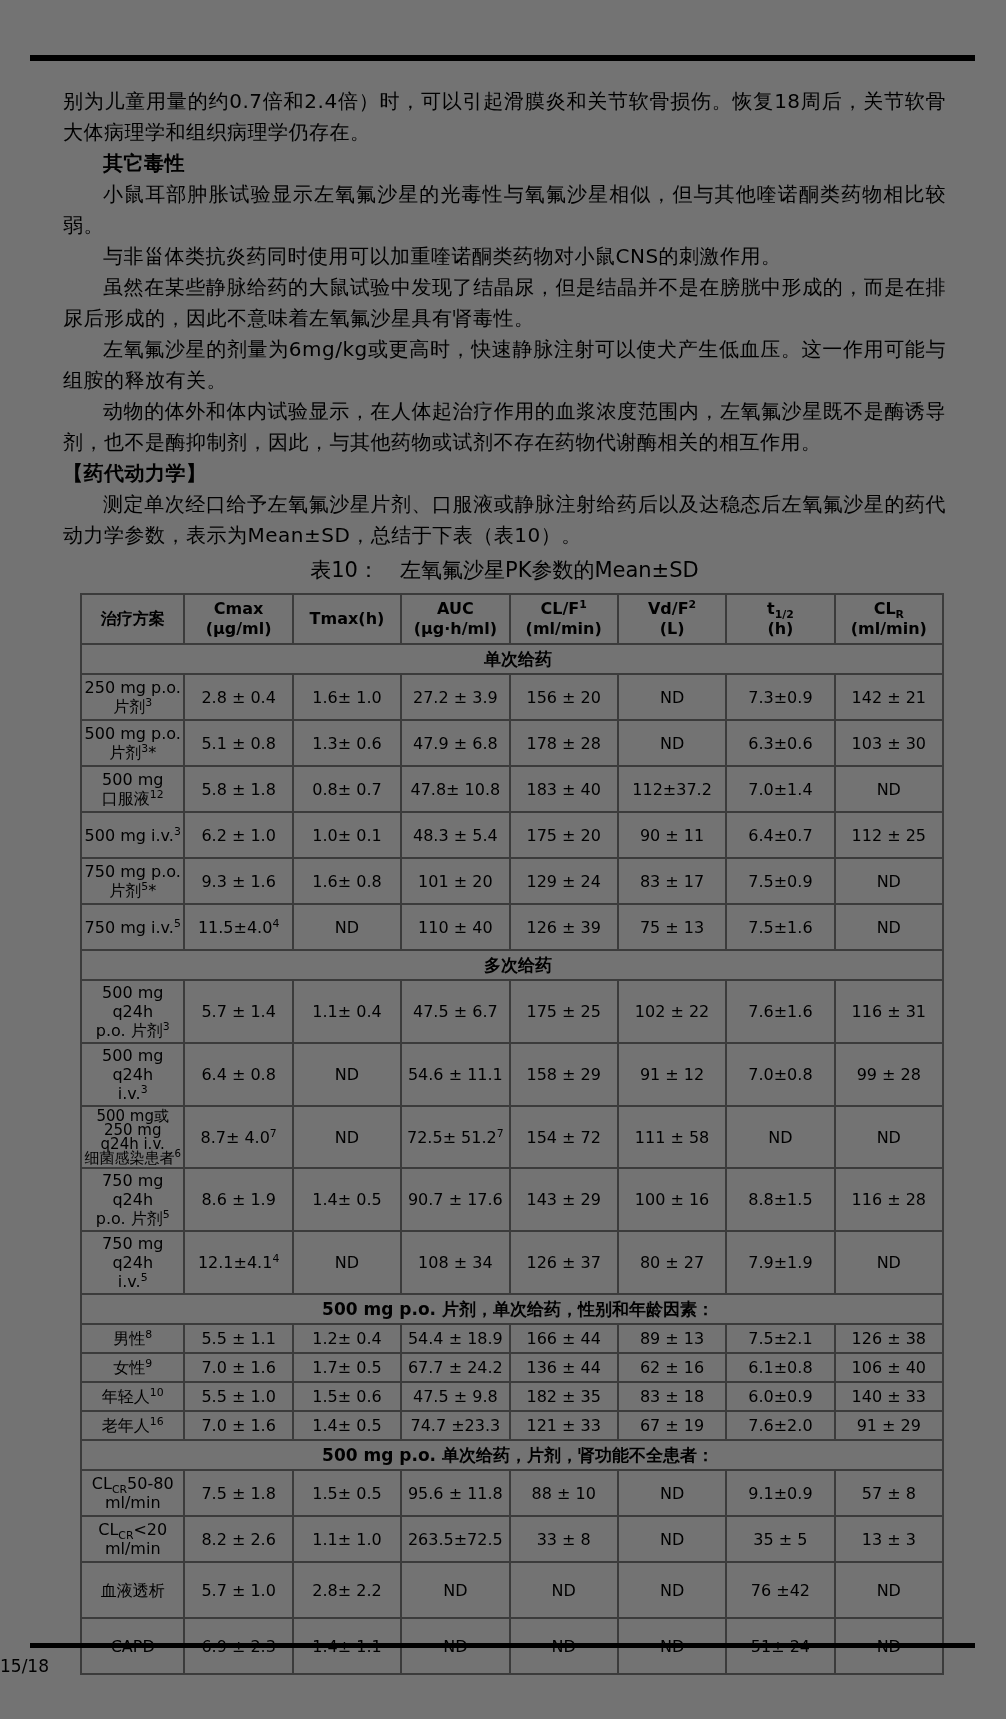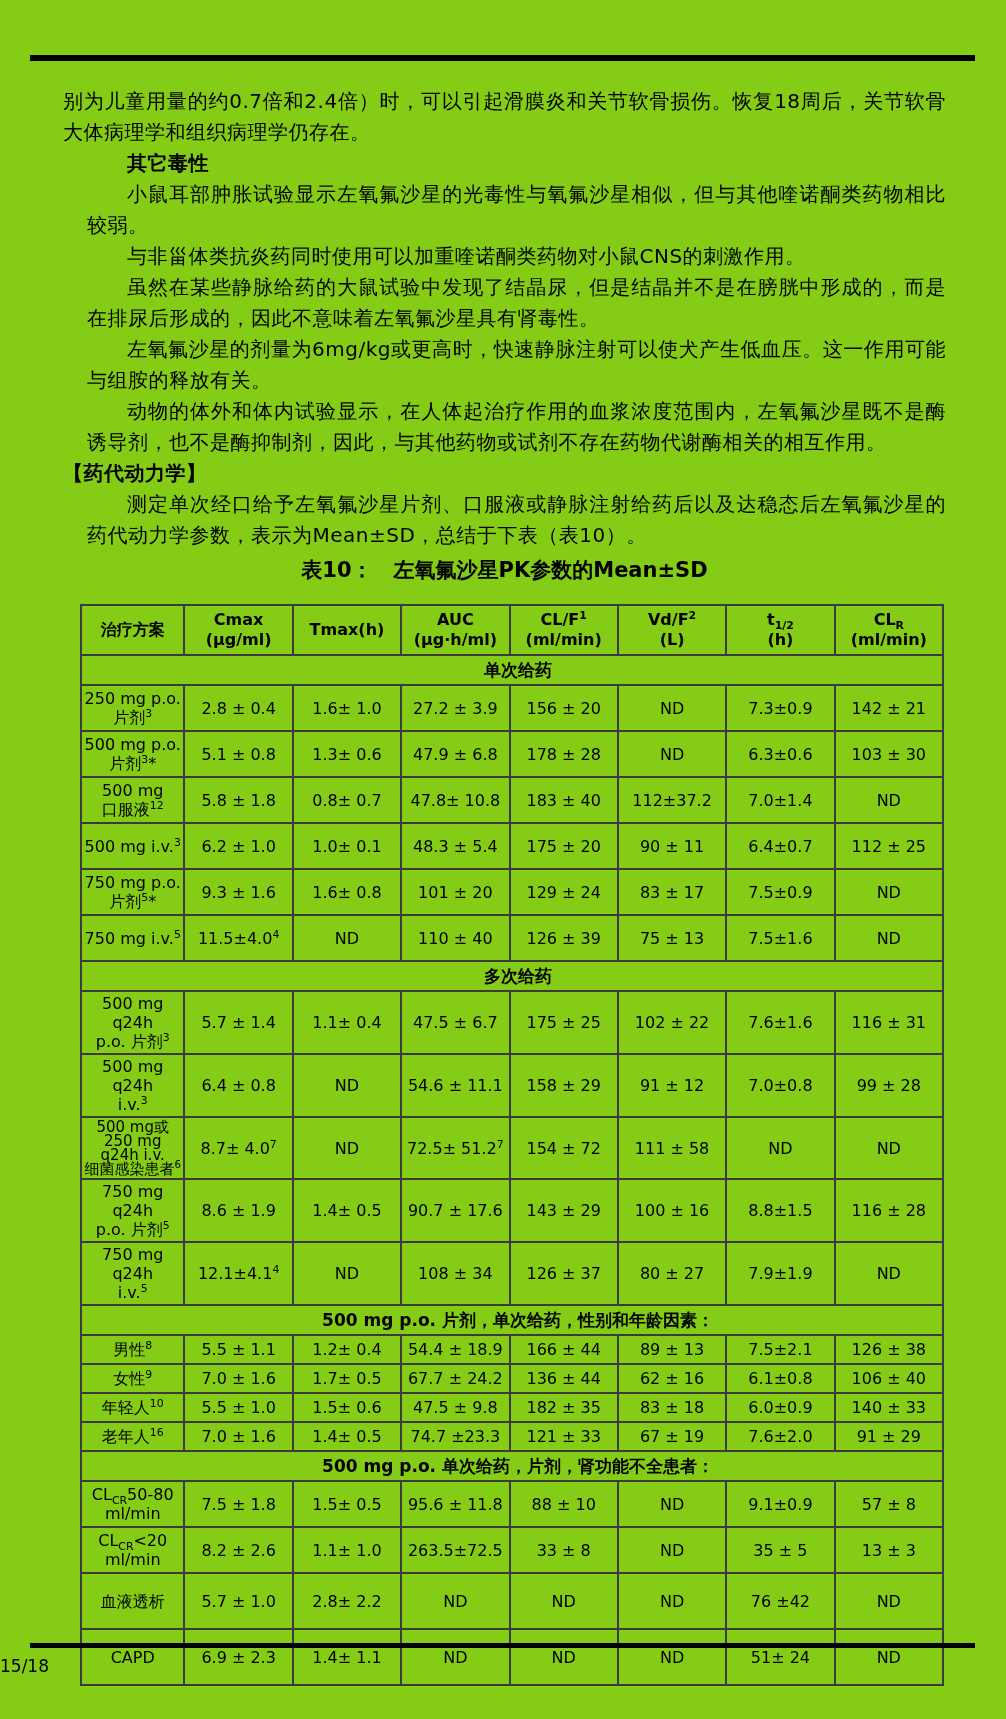--- a/index.html
+++ b/index.html
@@ -1,30 +1,30 @@
 <!DOCTYPE html>
 <html><head>
 <meta charset="utf-8">
 <style>
   html,body{margin:0;padding:0;background:#ffffff;}
   .page{
     position:relative;
     width:1006px;height:1719px;
-    background:#84cc16;color:#000;
+    background:#737373;color:#000;
     font-family:"DejaVu Sans","Liberation Sans",sans-serif;
     overflow:hidden;
   }
   .top-rule{position:absolute;left:30px;top:55px;width:945px;height:6px;background:#000;}
   .bottom-rule{position:absolute;left:30px;top:1643px;width:945px;height:5px;background:#000;}
   .footer{position:absolute;left:0;top:1656px;width:100%;text-align:left;font-size:17px;}
   .content{position:absolute;left:63px;top:86px;width:883px;}
   .para{margin:0;font-size:20px;line-height:31px;text-align:justify;letter-spacing:0.5px;}
-  .indent{text-indent:2em;margin-left:24px;}
+  .indent{text-indent:2em;}
   .bold{font-weight:bold;}
-  .table-title{text-align:center;font-weight:bold;font-size:21px;margin:5px 0 20px 0;}
+  .table-title{text-align:center;font-weight:normal;font-size:21px;margin:5px 0 9px 0;}
   table.pk{
     border-collapse:collapse;table-layout:fixed;
     width:864px;margin-left:17px;
     font-size:16px;
   }
   table.pk col.c0{width:12%;}
   table.pk col.cn{width:12.571%;}
   table.pk th,table.pk td{
     border:2px solid #3b3b3b;
     text-align:center;vertical-align:middle;

